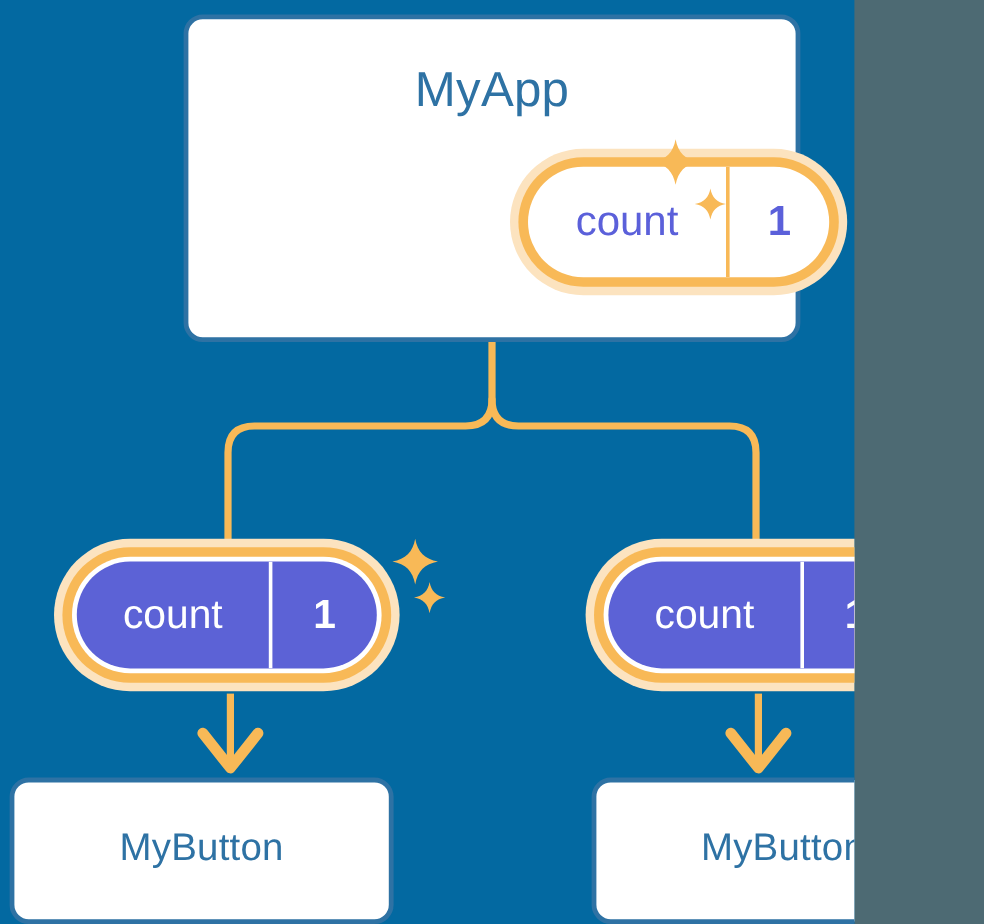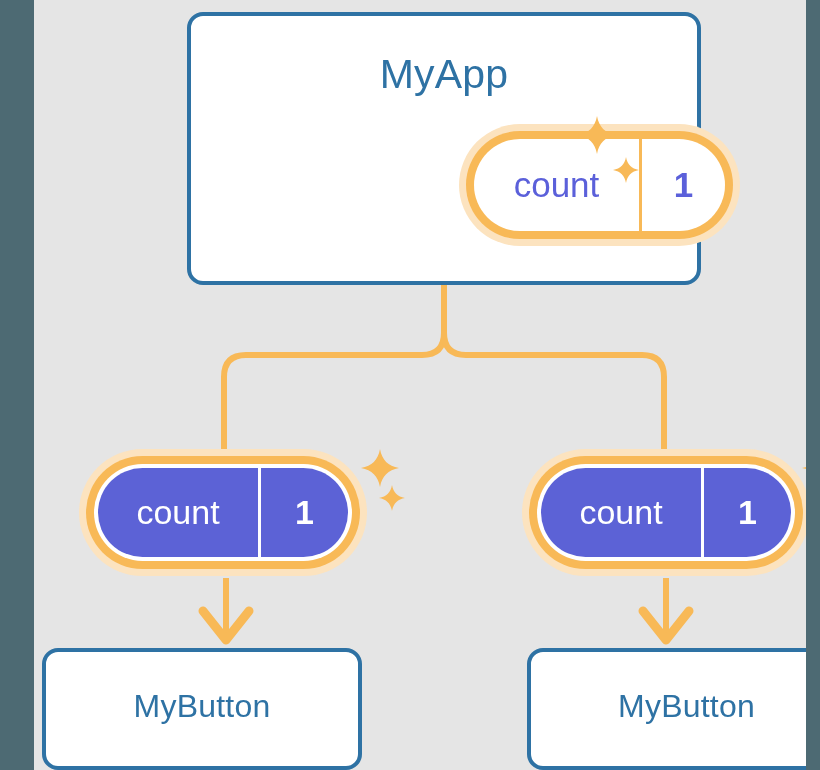--- a/index.html
+++ b/index.html
@@ -5,25 +5,24 @@
   html, body {
     margin: 0;
     padding: 0;
     background: #4d6a73;
   }
   body {
     font-family: "Liberation Sans", sans-serif;
   }
   #stage {
     position: relative;
-    width: 772px;
+    width: 712px;
     height: 770px;
-    background: #e5e5e5;
+    background: #0369a1;
     overflow: hidden;
-    margin-left: 34px;
   }
 
   
   .card {
     position: absolute;
     background: #ffffff;
     border: 4px solid #2e72a4;
     border-radius: 16px;
     box-sizing: border-box;
   }

